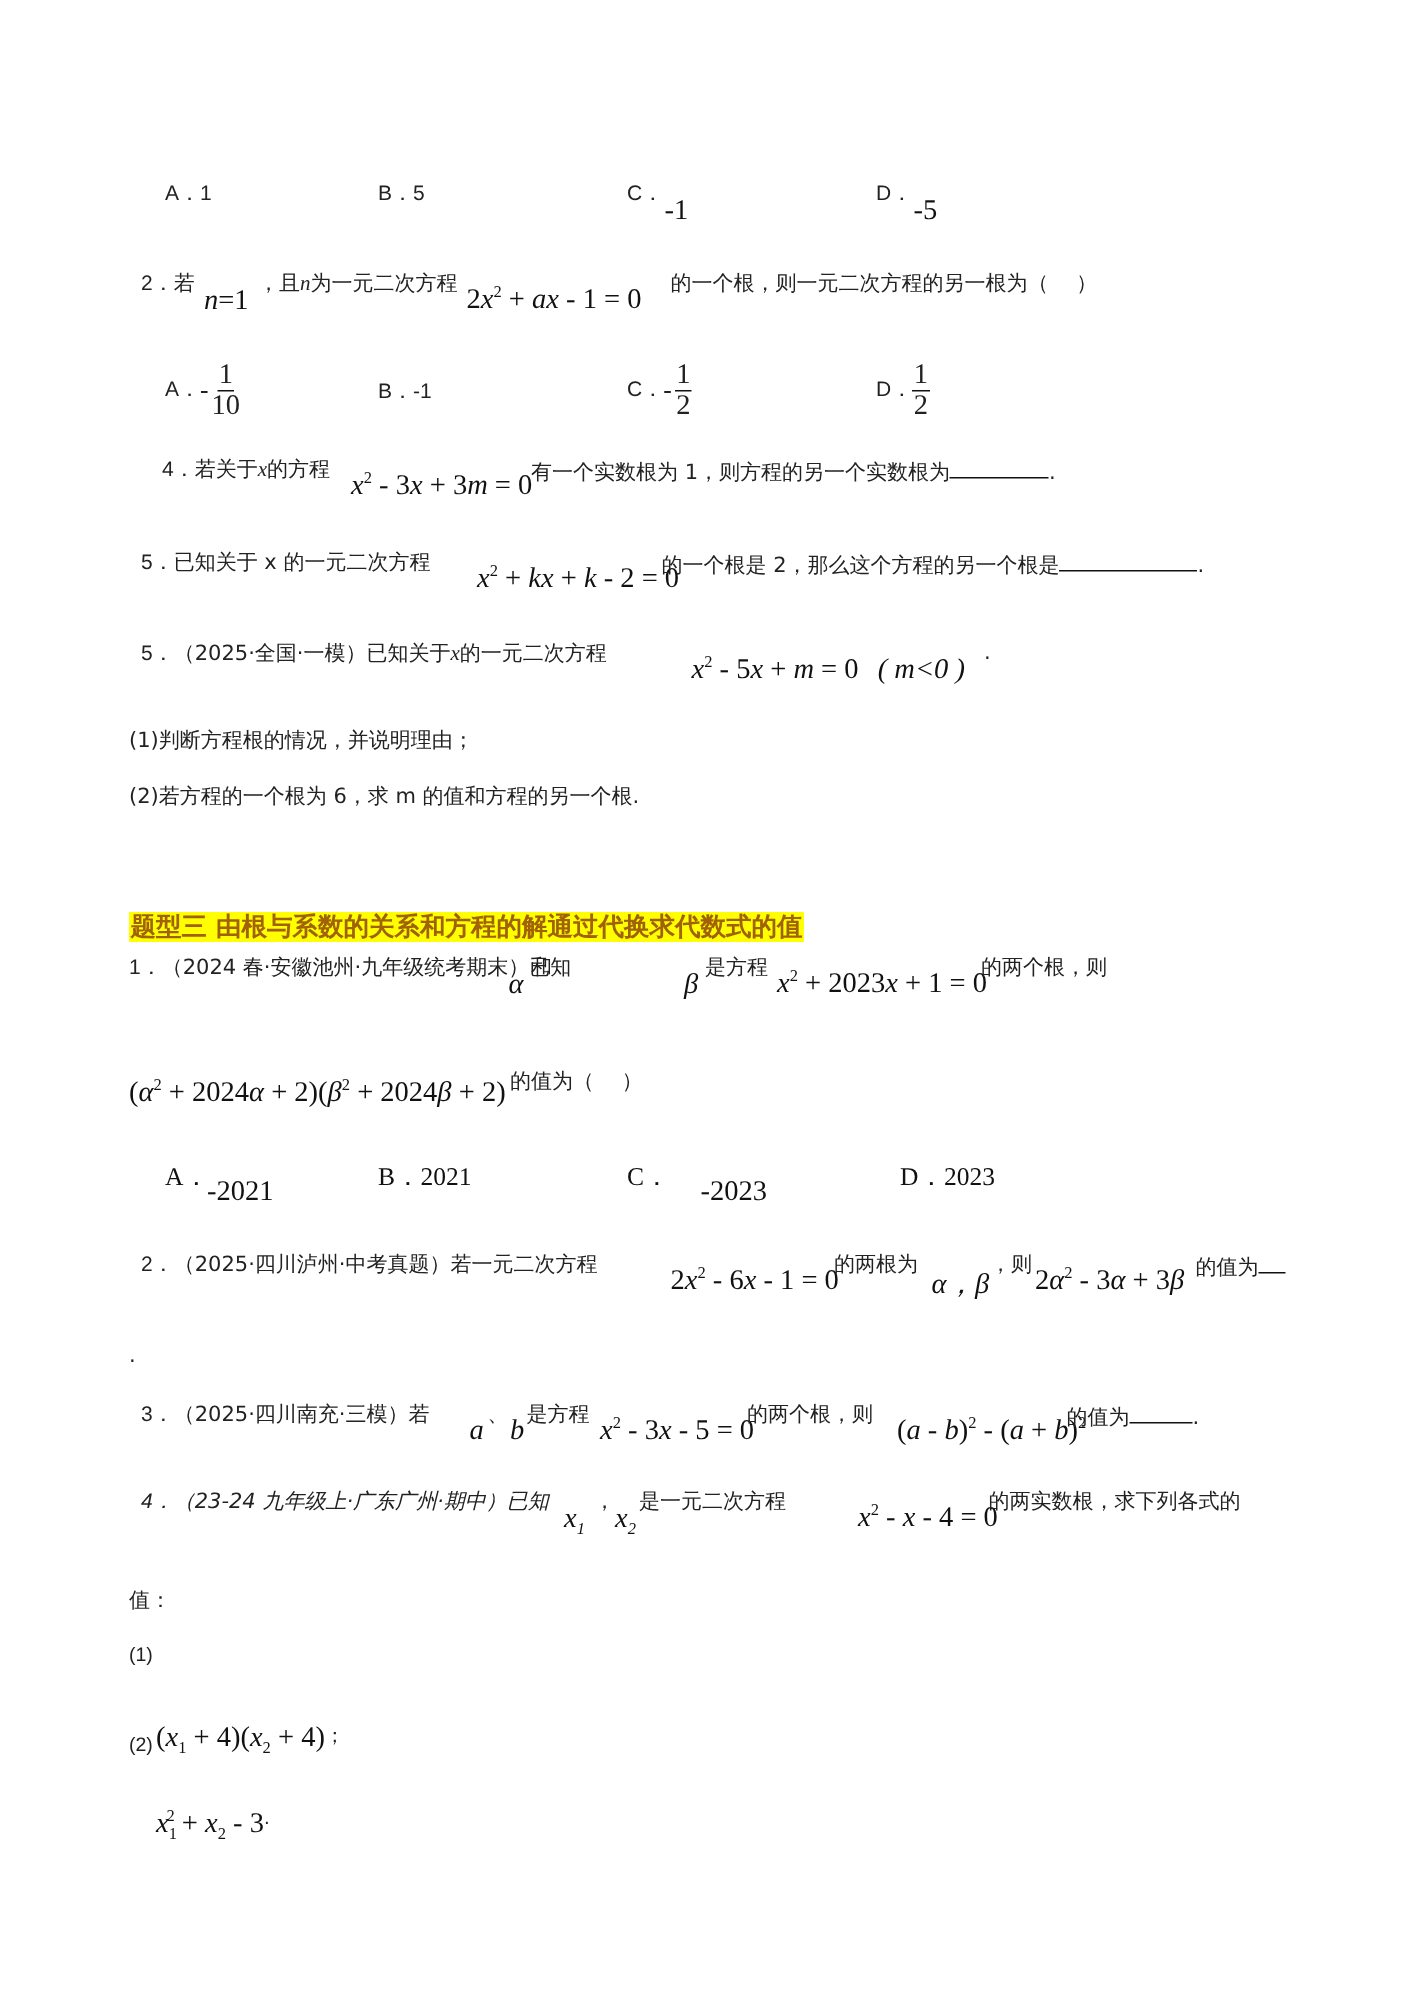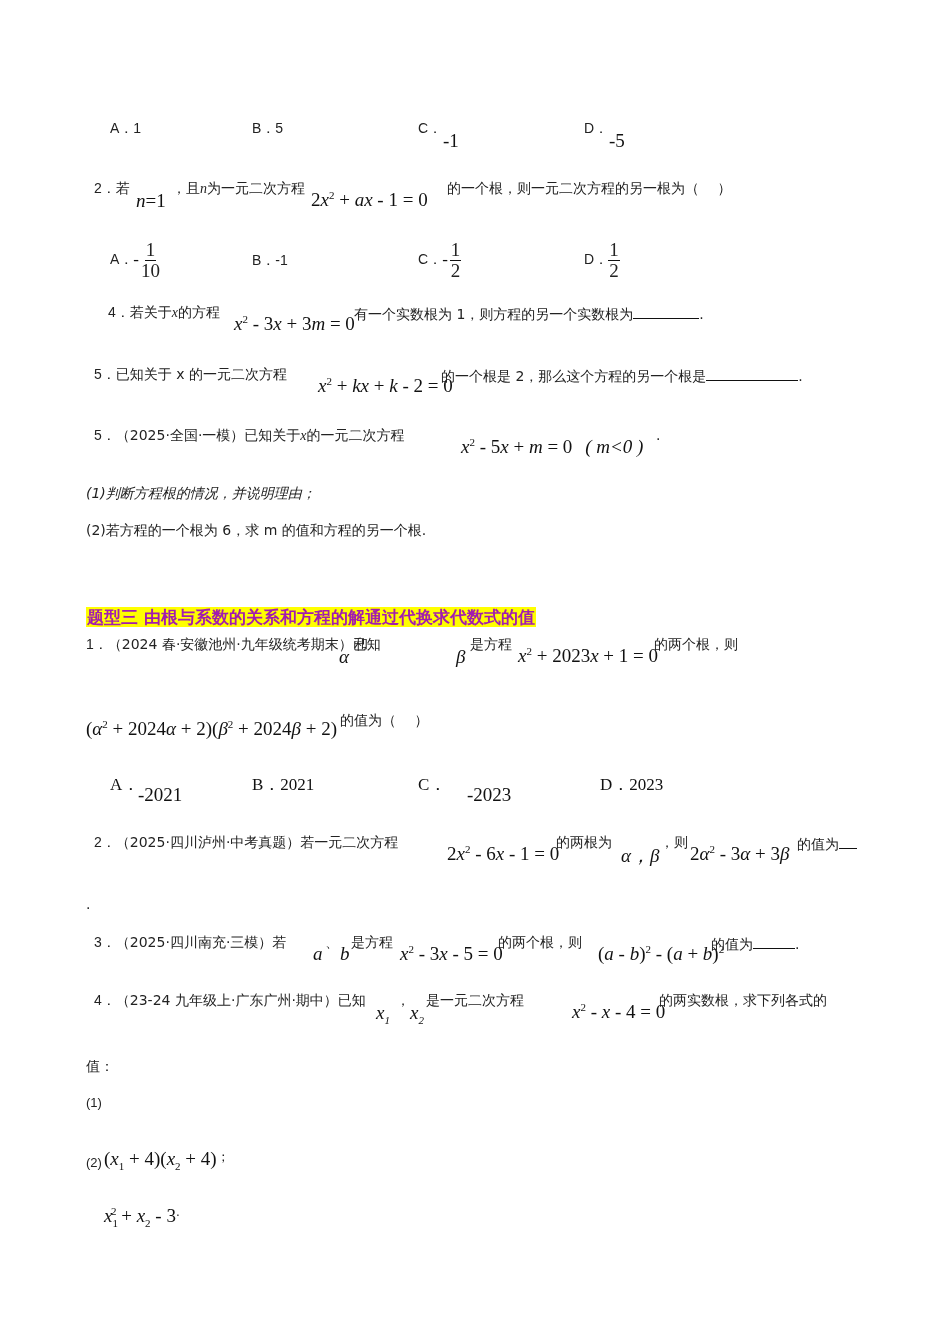--- a/index.html
+++ b/index.html
@@ -12,21 +12,21 @@
   .cn { font-family: "DejaVu Sans", "Liberation Sans", sans-serif; font-size: 14px; color: #222; }
   .lat { font-family: "Liberation Sans", "DejaVu Sans", sans-serif; font-size: 14px; color: #222; }
   .math { font-family: "Liberation Serif", "DejaVu Serif", serif; font-size: 19px; color: #111; }
   .mathsm { font-family: "Liberation Serif", "DejaVu Serif", serif; font-size: 17px; color: #111; }
   .it { font-style: italic; }
   .frac { display: inline-flex; flex-direction: column; align-items: center; vertical-align: middle; font-family: "Liberation Serif", serif; font-size: 19px; line-height: 1.05; }
   .frac .num { border-bottom: 1px solid #111; padding: 0 1px; }
   .blank { display: inline-block; border-bottom: 1px solid #111; height: 14px; vertical-align: baseline; }
   .heading {
     font-family: "DejaVu Sans", "Liberation Sans", sans-serif; font-weight: bold;
-    font-size: 17px; background: #ffff00; color: #a21caf; padding: 0 1px;
+    font-size: 17px; background: #ffff00; color: #a16207; padding: 0 1px;
   }
   sup { font-size: 11px; vertical-align: super; line-height: 0; }
   sub { font-size: 11px; vertical-align: sub; line-height: 0; }
 </style>
 </head>
 <body>
 
 <div class="abs lat" style="left:110px;top:120px;">
   <span>A．</span><span>1</span>
 </div>
@@ -94,21 +94,21 @@
 <div class="abs cn" style="left:441px;top:366px;">
   <span>的一个根是 2，那么这个方程的另一个根是</span><span class="blank" style="width:92px;"></span><span>.</span>
 </div>
 
 <div class="abs cn" style="left:94px;top:427px;">
   <span class="lat">5．</span><span>（2025·全国·一模）</span><span>已知关于</span><span class="it" style="font-family:'Liberation Serif',serif;">x</span><span>的一元二次方程</span>
 </div>
 <div class="abs math" style="left:461px;top:436px;"><span class="it">x</span><sup>2</sup> - 5<span class="it">x</span> + <span class="it">m</span> = 0 <span class="it" style="margin-left:8px;">( m&lt;0 )</span></div>
 <div class="abs cn" style="left:656px;top:427px;">.</div>
 
-<div class="abs cn" style="left:86px;top:485px;font-style:italic;">(1)判断方程根的情况，并说明理由；</div>
+<div class="abs cn" style="left:86px;top:485px;">(1)判断方程根的情况，并说明理由；</div>
 <div class="abs cn" style="left:86px;top:522px;">(2)若方程的一个根为 6，求 m 的值和方程的另一个根.</div>
 
 <div class="abs" style="left:86px;top:606px;">
   <span class="heading">题型三  由根与系数的关系和方程的解通过代换求代数式的值</span>
 </div>
 
 <div class="abs cn" style="left:86px;top:636px;">
   <span class="lat">1．</span><span>（2024 春·安徽池州·九年级统考期末）</span><span>已知</span>
 </div>
 <div class="abs math it" style="left:339px;top:646px;">α</div>
@@ -144,21 +144,21 @@
 </div>
 <div class="abs math it" style="left:313px;top:943px;">a</div>
 <div class="abs cn" style="left:325px;top:934px;">、</div>
 <div class="abs math it" style="left:340px;top:943px;">b</div>
 <div class="abs cn" style="left:351px;top:934px;">是方程</div>
 <div class="abs math" style="left:400px;top:943px;"><span class="it">x</span><sup>2</sup> - 3<span class="it">x</span> - 5 = 0</div>
 <div class="abs cn" style="left:498px;top:934px;">的两个根，则</div>
 <div class="abs math" style="left:598px;top:943px;">(<span class="it">a</span> - <span class="it">b</span>)<sup>2</sup> - (<span class="it">a</span> + <span class="it">b</span>)<sup>2</sup></div>
 <div class="abs cn" style="left:711px;top:934px;"><span>的值为</span><span class="blank" style="width:42px;"></span><span>.</span></div>
 
-<div class="abs cn" style="left:94px;top:992px;">
+<div class="abs cn" style="left:94px;top:992px;font-style:italic;">
   <span class="lat">4．</span><span>（23-24 九年级上·广东广州·期中）</span><span>已知</span>
 </div>
 <div class="abs math it" style="left:376px;top:1002px;">x<sub>1</sub></div>
 <div class="abs cn" style="left:396px;top:992px;">，</div>
 <div class="abs math it" style="left:410px;top:1002px;">x<sub>2</sub></div>
 <div class="abs cn" style="left:426px;top:992px;">是一元二次方程</div>
 <div class="abs math" style="left:572px;top:1001px;"><span class="it">x</span><sup>2</sup> - <span class="it">x</span> - 4 = 0</div>
 <div class="abs cn" style="left:659px;top:992px;">的两实数根，求下列各式的</div>
 <div class="abs cn" style="left:86px;top:1058px;">值：</div>
 

